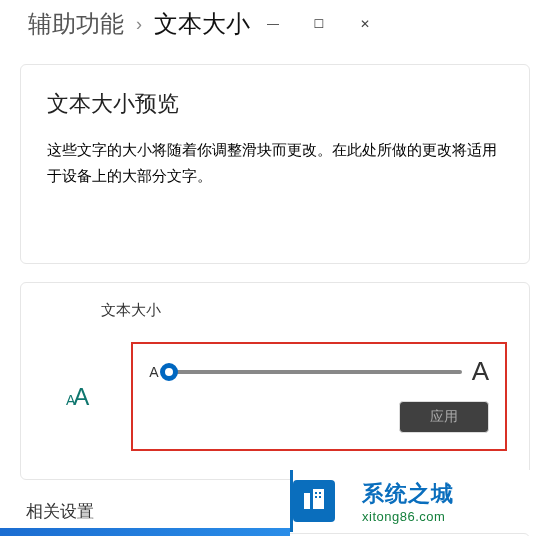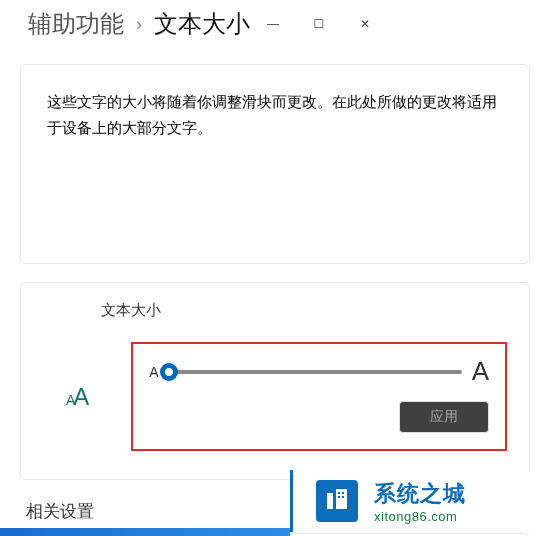--- a/index.html
+++ b/index.html
@@ -157,22 +157,22 @@
     }
     .watermark {
       position: absolute;
       right: 0;
       bottom: 4px;
       width: 260px;
       height: 62px;
       background: #fff;
       display: flex;
       align-items: center;
-      gap: 16px;
-      padding: 4px 23px;
+      gap: 27px;
+      padding: 4px 0;
       border-left: 3px solid #0a6ebd;
     }
     .wm-logo {
       width: 42px;
       height: 42px;
       background: #0a6ebd;
       border-radius: 4px;
       display: flex;
       align-items: center;
       justify-content: center;
@@ -211,20 +211,21 @@
     <div class="window-controls">
       <div class="win-btn">—</div>
       <div class="win-btn">☐</div>
       <div class="win-btn">✕</div>
     </div>
   </div>
 
   <div class="content">
 
     <div class="card preview-card">
+      <div class="preview-title">文本大小预览</div>
       <div class="preview-desc">这些文字的大小将随着你调整滑块而更改。在此处所做的更改将适用于设备上的大部分文字。</div>
     </div>
 
     <div class="card size-card">
       <div class="size-label">文本大小</div>
       <div class="size-row">
         <div class="aa-icon">
           <span class="small-a">A</span><span>A</span>
         </div>
         <div class="slider-box">

